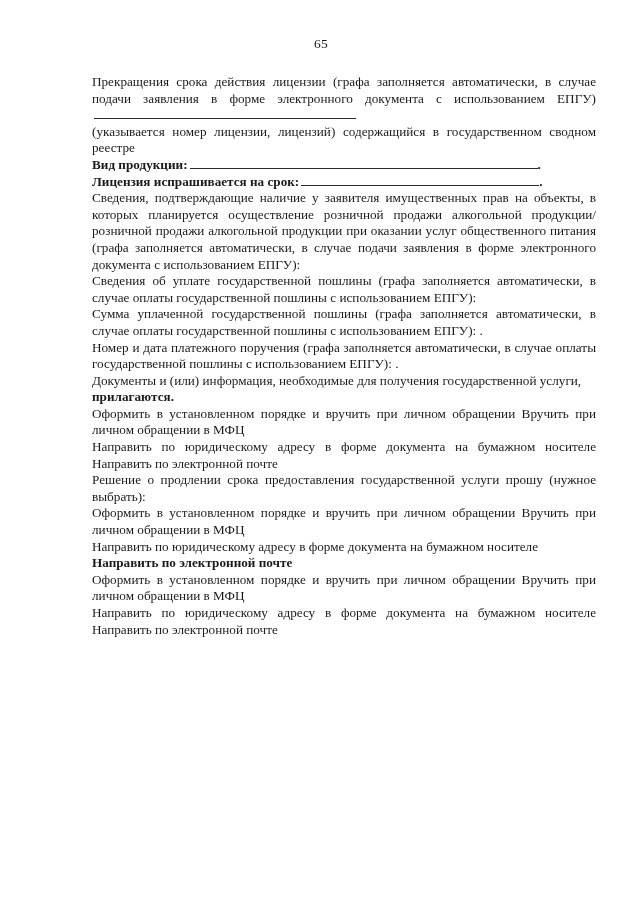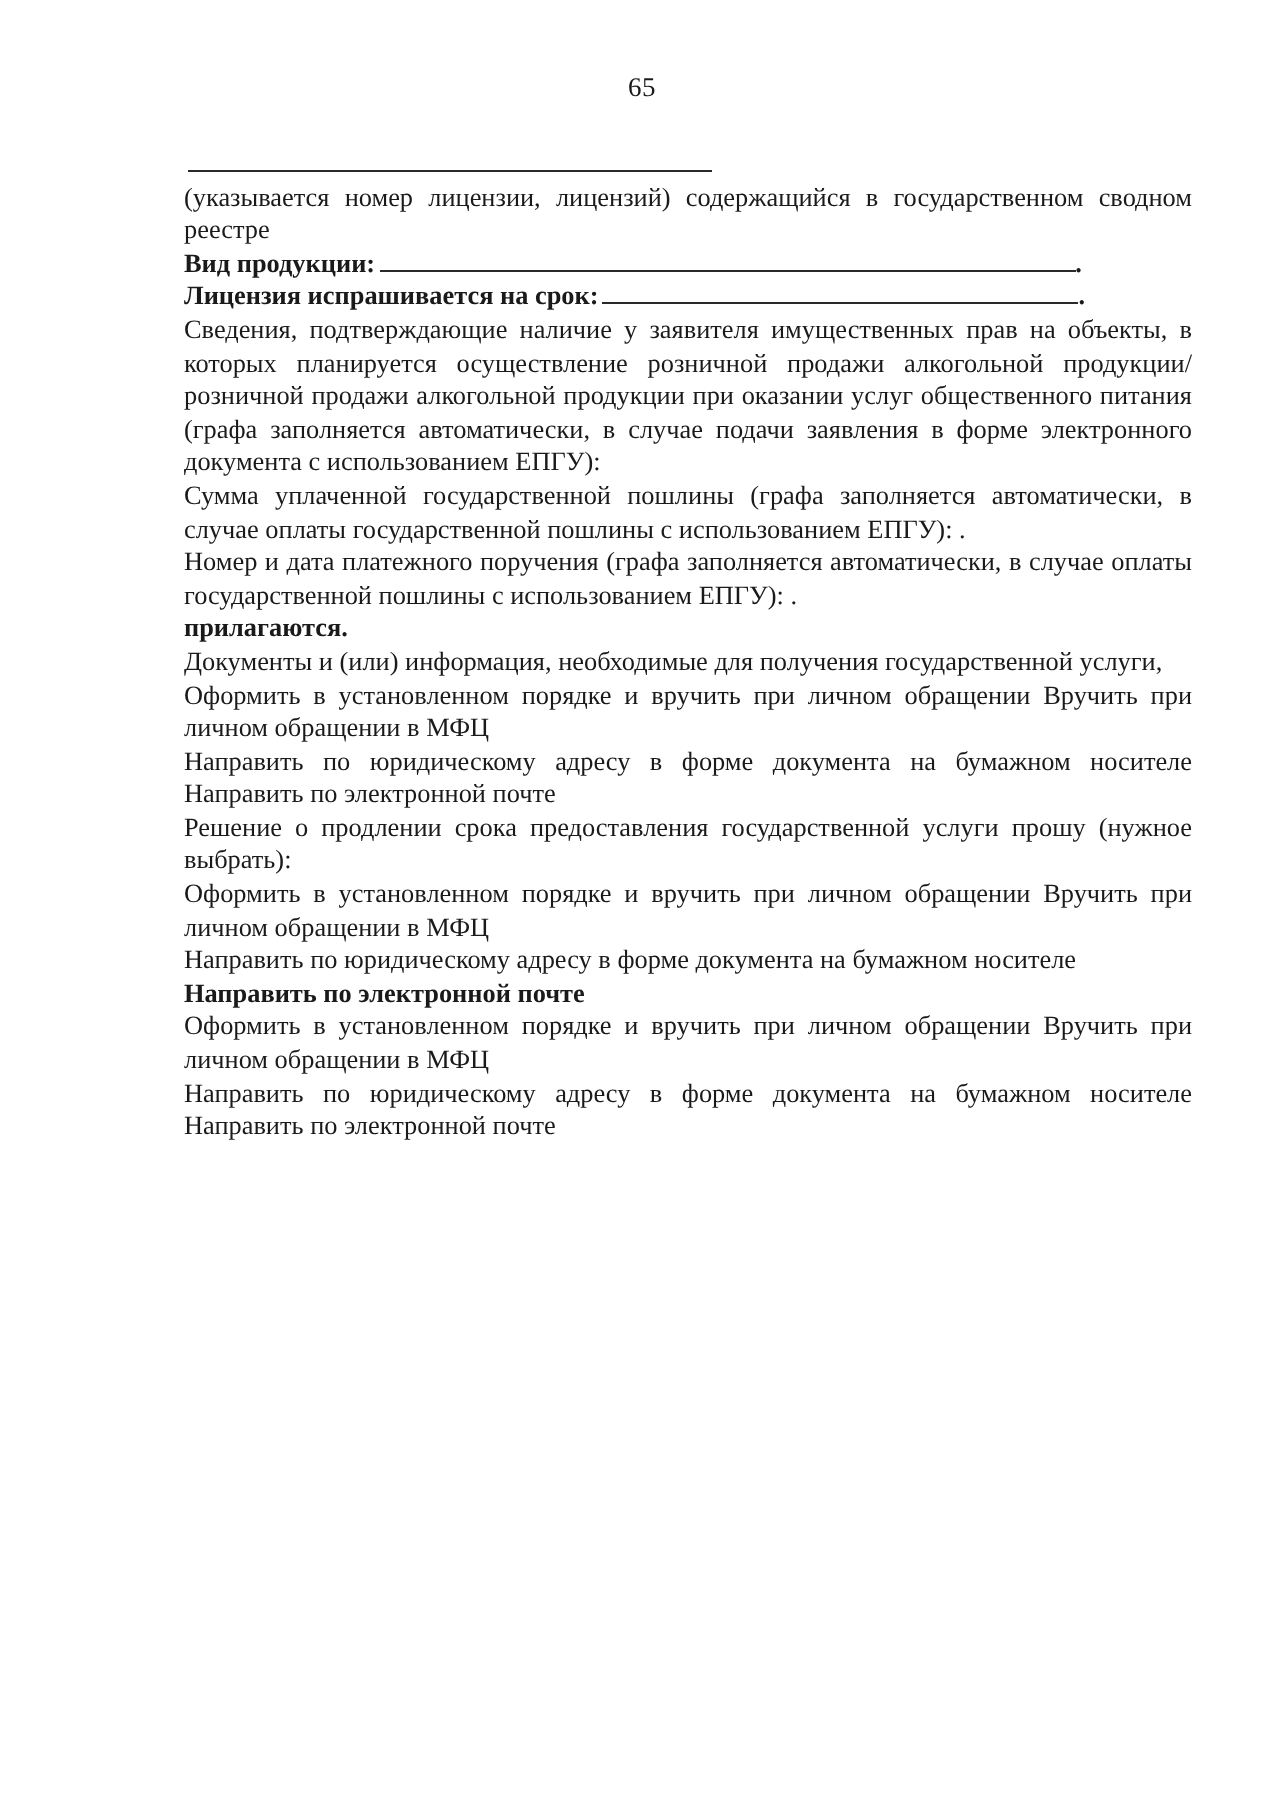--- a/index.html
+++ b/index.html
@@ -54,38 +54,39 @@
 </style>
 </head>
 <body>
 
 <div class="page">
 
   <div class="page-number">65</div>
 
   <div class="body-text">
 
-    <p class="p"><span class="line-fill fill-wide"></span></p>
+    <p class="p"><span>Прекращения срока действия лицензии (графа заполняется автоматически, в случае подачи заявления в форме электронного документа с использованием ЕПГУ)</span><span class="line-fill fill-wide"></span></p>
 
     <p class="p"><span> (указывается номер лицензии, лицензий) содержащийся в государственном сводном реестре</span></p>
 
     <p class="p left"><span>Вид продукции:</span><span class="line-fill fill-vid"></span><span>.</span></p>
 
     <p class="p left"><span>Лицензия испрашивается на срок:</span><span class="line-fill fill-lic"></span><span>.</span></p>
 
     <p class="p"><span>Сведения, подтверждающие наличие у заявителя имущественных прав на объекты, в которых планируется осуществление розничной продажи алкогольной продукции/розничной продажи алкогольной продукции при оказании услуг общественного питания (графа заполняется автоматически, в случае подачи заявления в форме электронного документа с использованием ЕПГУ):</span></p>
 
+    <p class="p"><span>Сведения об уплате государственной пошлины (графа заполняется автоматически, в случае оплаты государственной пошлины с использованием ЕПГУ):</span></p>
 
     <p class="p"><span>Сумма уплаченной государственной пошлины (графа заполняется автоматически, в случае оплаты государственной пошлины с использованием ЕПГУ):   .</span></p>
 
     <p class="p"><span>Номер и дата платежного поручения (графа заполняется автоматически, в случае оплаты государственной пошлины с использованием ЕПГУ):          .</span></p>
 
+    <p class="p"><span>Документы и (или) информация, необходимые для получения государственной услуги,</span></p>
+
     <p class="p left"><span>прилагаются.</span></p>
-
-    <p class="p"><span>Документы и (или) информация, необходимые для получения государственной услуги,</span></p>
 
 
     <p class="p"><span>Оформить в установленном порядке и вручить при личном обращении Вручить при личном обращении в МФЦ</span></p>
 
     <p class="p"><span>Направить по юридическому адресу в форме документа на бумажном носителе Направить по электронной почте</span></p>
 
     <p class="p"><span>Решение о продлении срока предоставления государственной услуги прошу (нужное выбрать):</span></p>
 
     <p class="p"><span>Оформить в установленном порядке и вручить при личном обращении Вручить при личном обращении в МФЦ</span></p>
 

